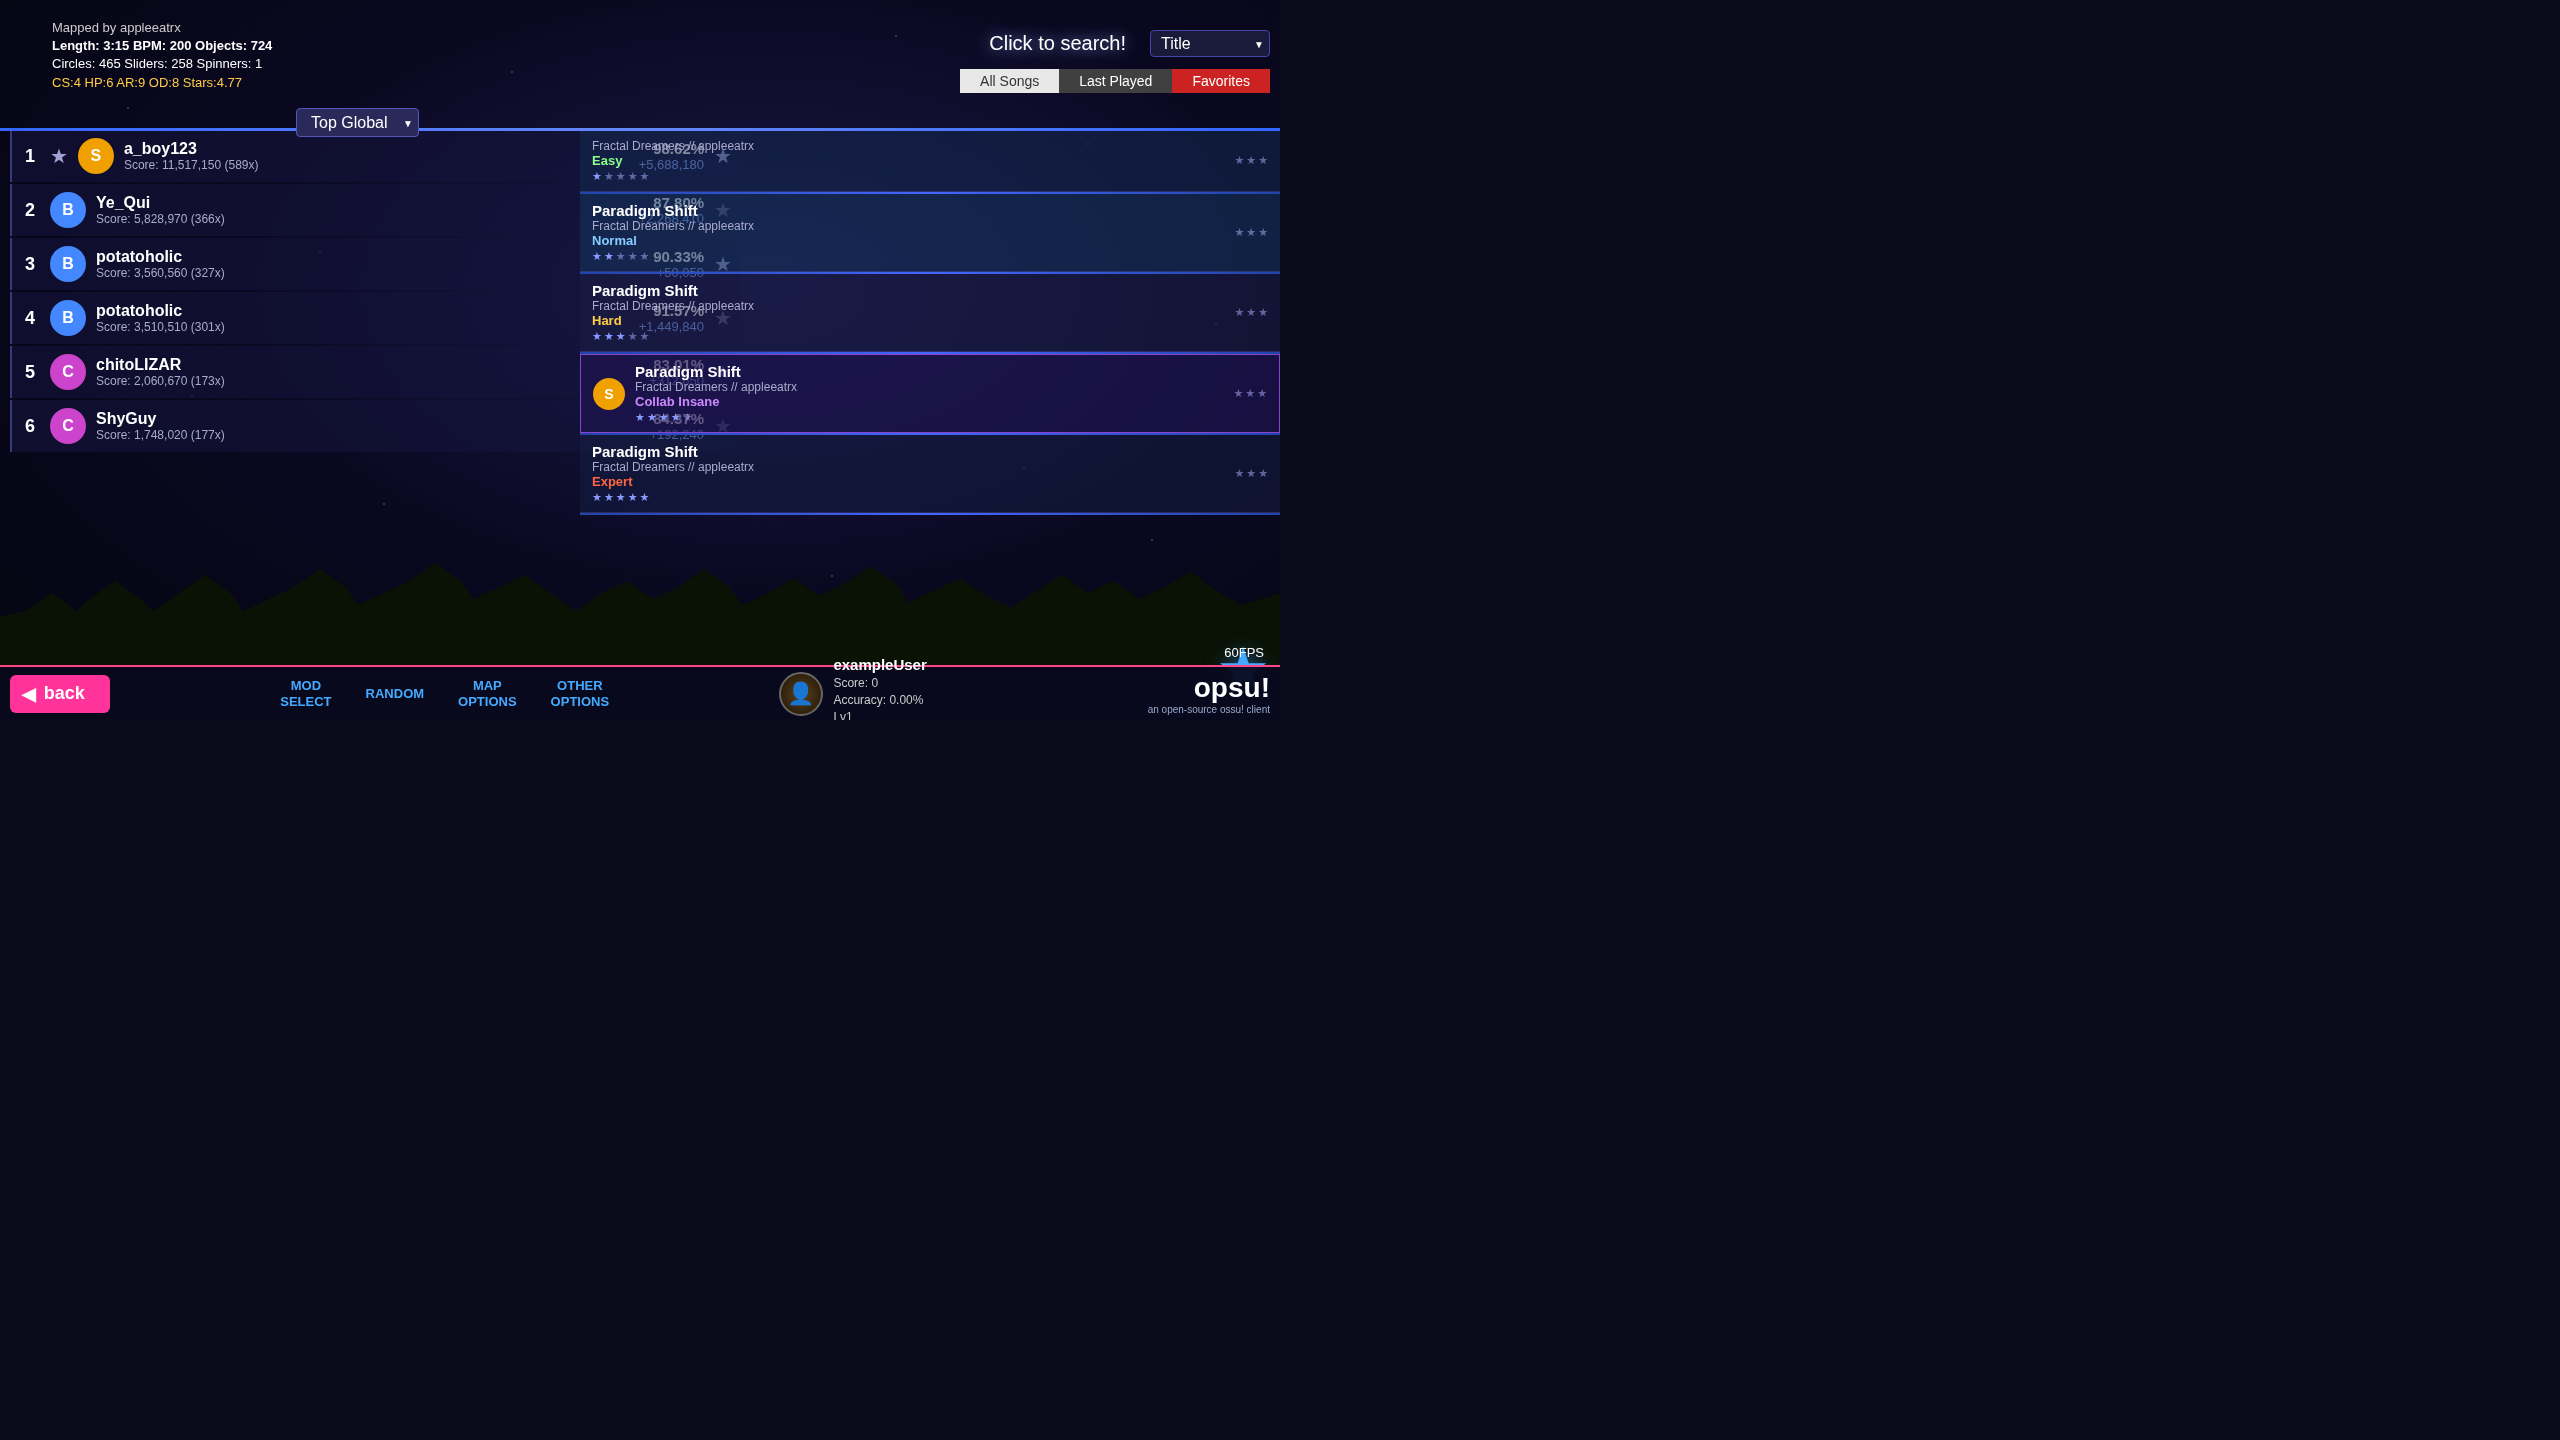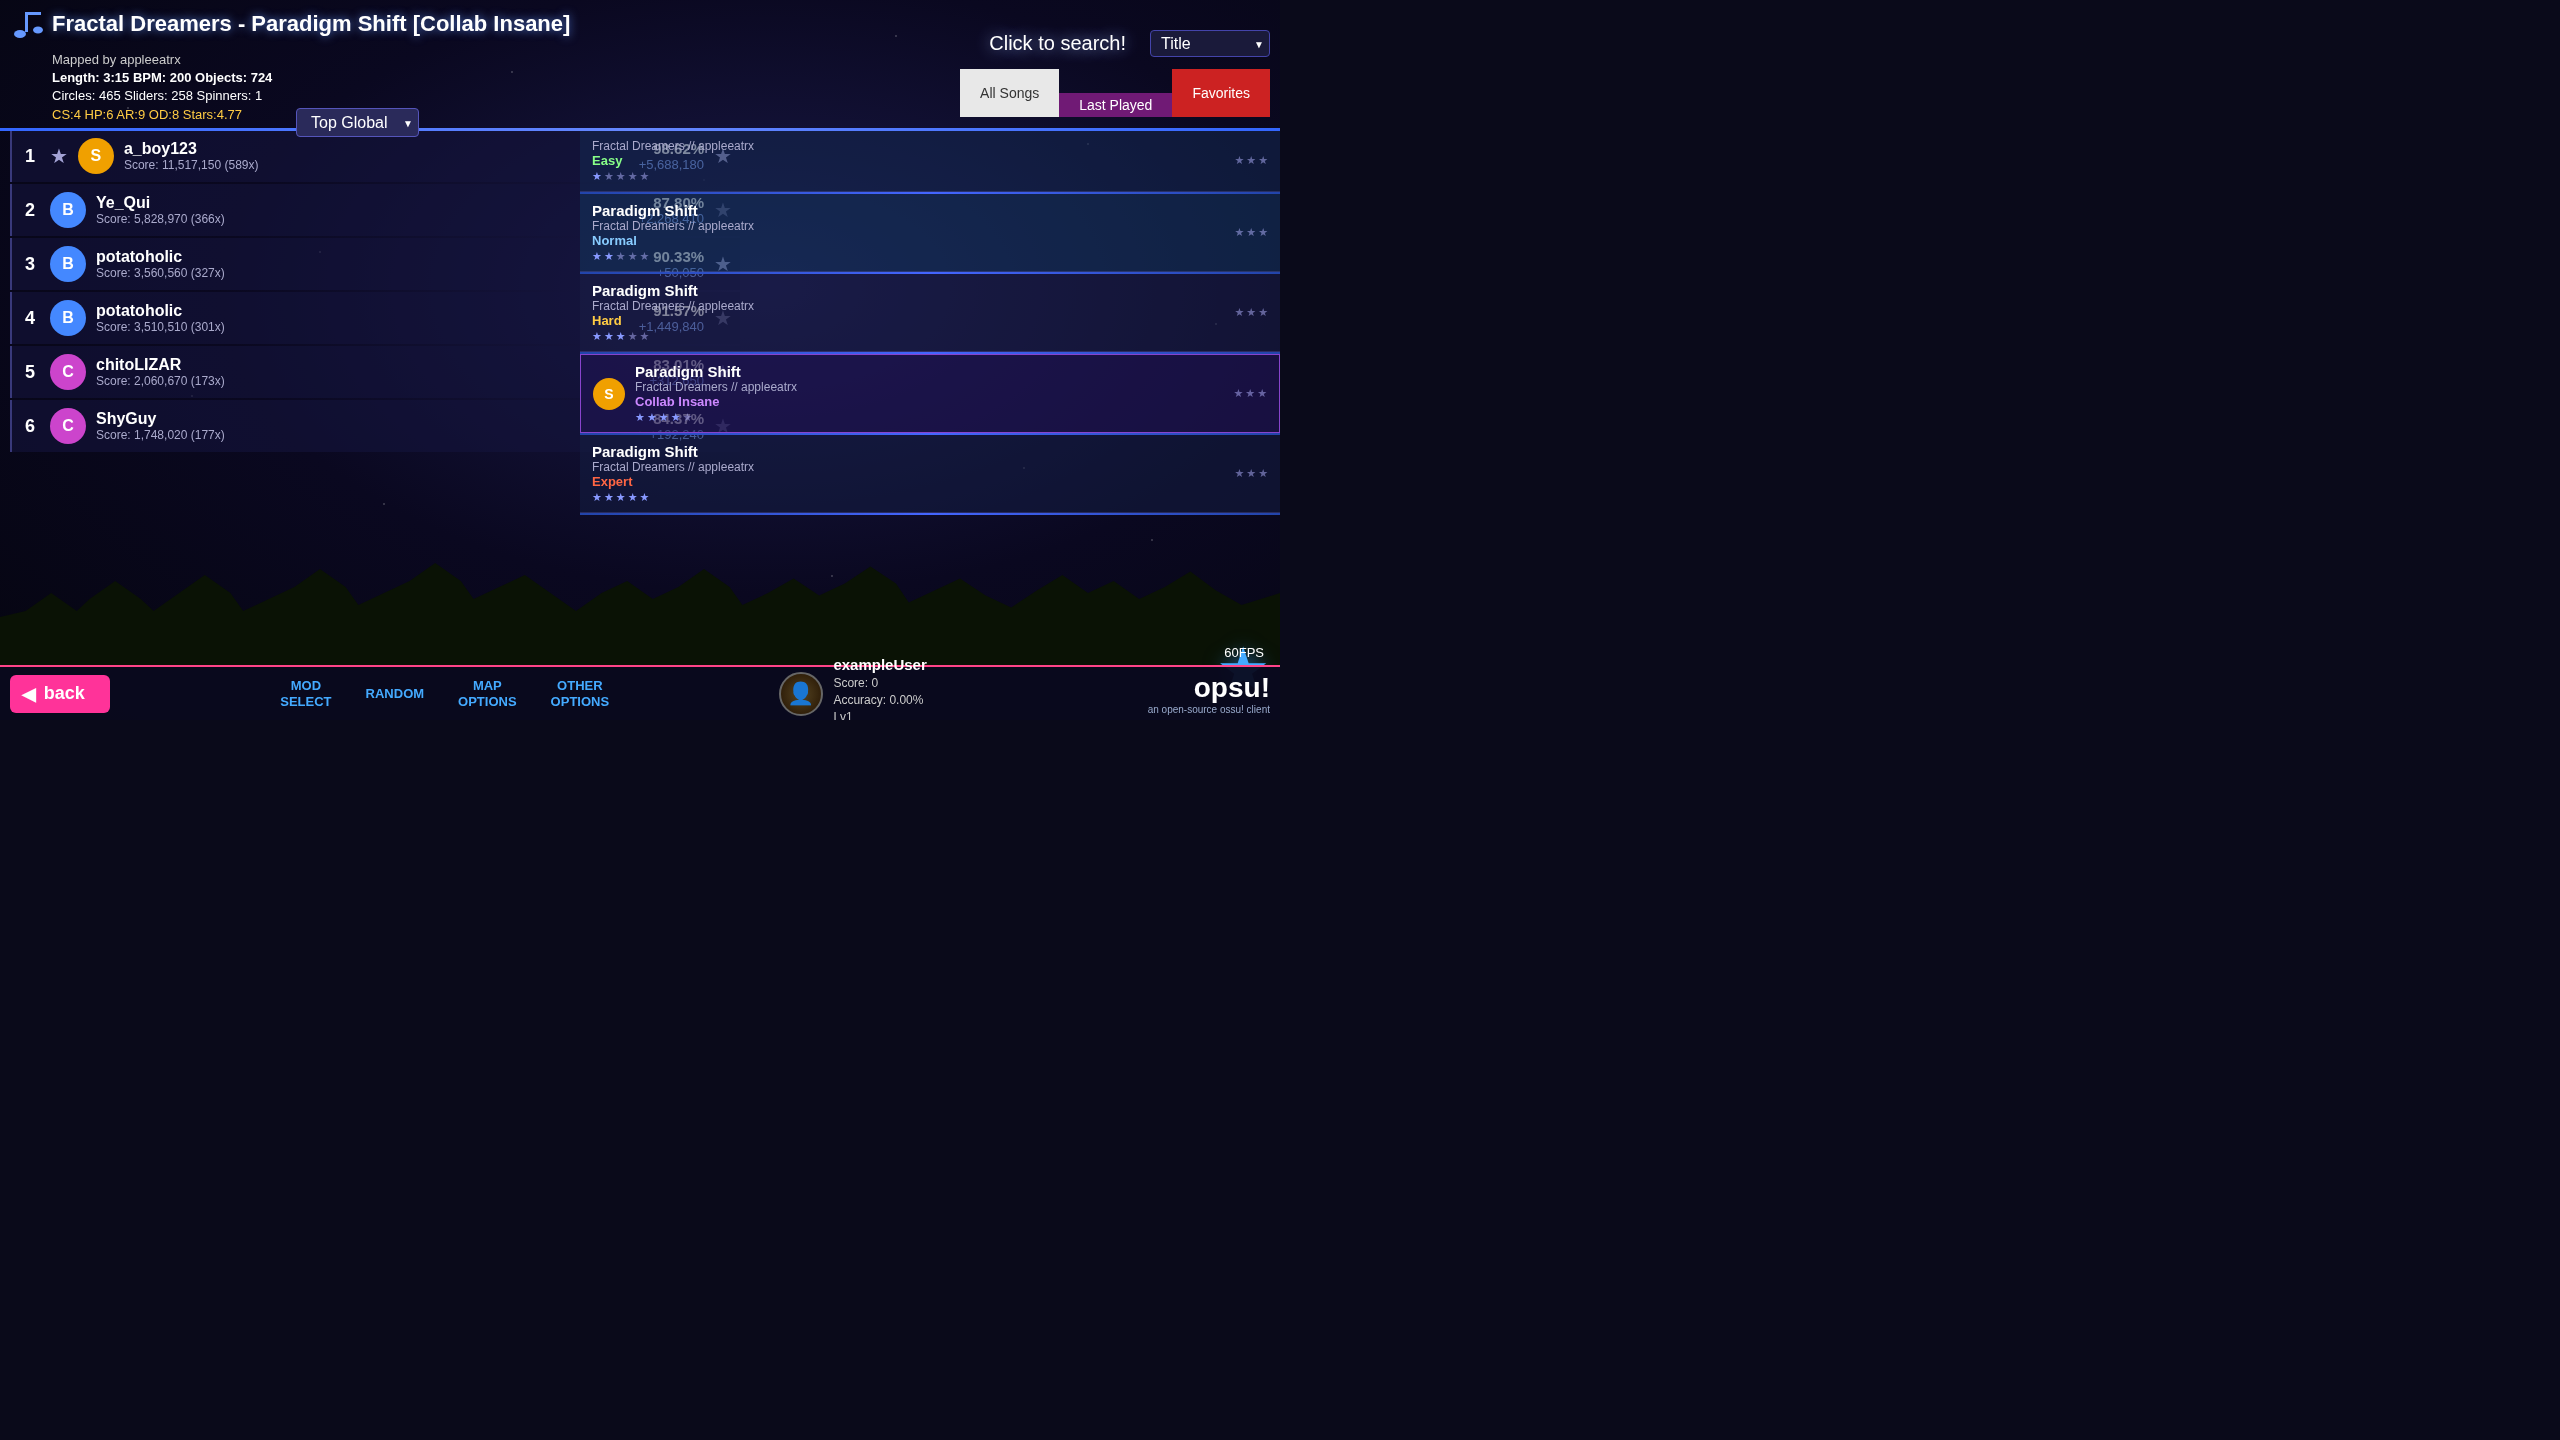--- a/index.html
+++ b/index.html
@@ -169,22 +169,21 @@
       cursor: pointer;
       border: none;
       color: white;
     }
 
     .filter-btn.all-songs {
       background: #e8e8e8;
       color: #333;
     }
     .filter-btn.last-played {
-      background: #701a75;
-      margin-top: 24px;
+      background: #404040;
     }
     .filter-btn.favorites {
       background: #cc2222;
     }
 
     
     .leaderboard {
       position: absolute;
       top: 130px;
       left: 0;
@@ -535,31 +534,20 @@
       z-index: 15;
     }
   </style>
 </head>
 <body>
 
 <div class="bg"></div>
 <div class="trees"></div>
 
 <div class="header">
-  <div class="song-title">
-    <span class="music-icon">
-      <svg width="32" height="32" viewBox="0 0 32 32">
-        <ellipse cx="8" cy="26" rx="6" ry="4" fill="#6699ff"></ellipse>
-        <ellipse cx="26" cy="22" rx="5" ry="3.5" fill="#6699ff"></ellipse>
-        <rect x="13" y="4" width="3" height="20" fill="#6699ff"></rect>
-        <rect x="13" y="4" width="16" height="3" fill="#6699ff"></rect>
-      </svg>
-    </span>
-    <span class="song-title-text">Fractal Dreamers - Paradigm Shift [Collab Insane]</span>
-  </div>
   <div class="song-meta">
     <div class="mapped-by">Mapped by appleeatrx</div>
     <div class="length-line">Length: 3:15  BPM: 200  Objects: 724</div>
     <div>Circles: 465  Sliders: 258  Spinners: 1</div>
     <div class="cs-line">CS:4 HP:6 AR:9 OD:8 Stars:4.77</div>
   </div>
 </div>
 
 <div class="top-right-controls">
   <div class="search-bar-area">

